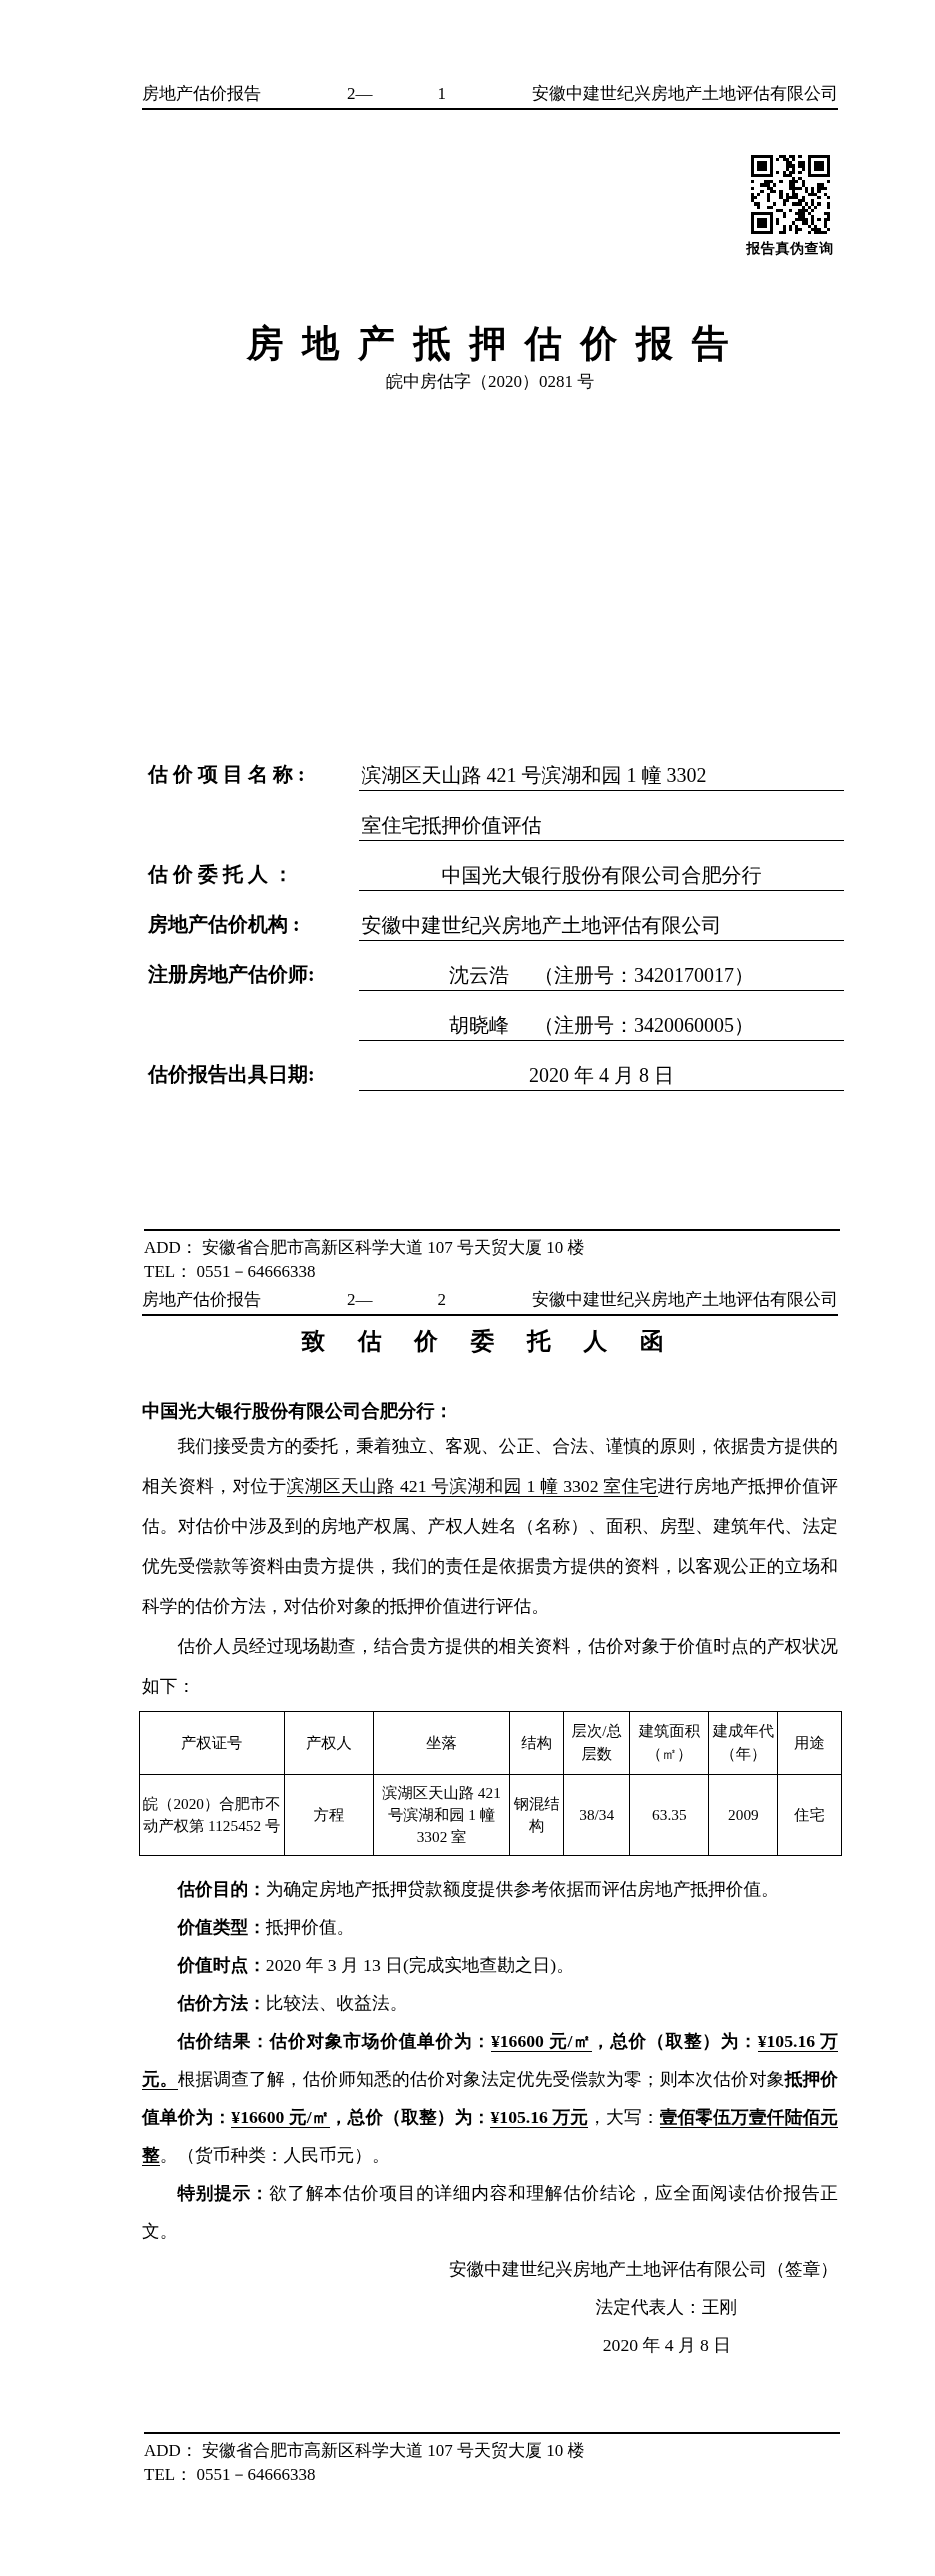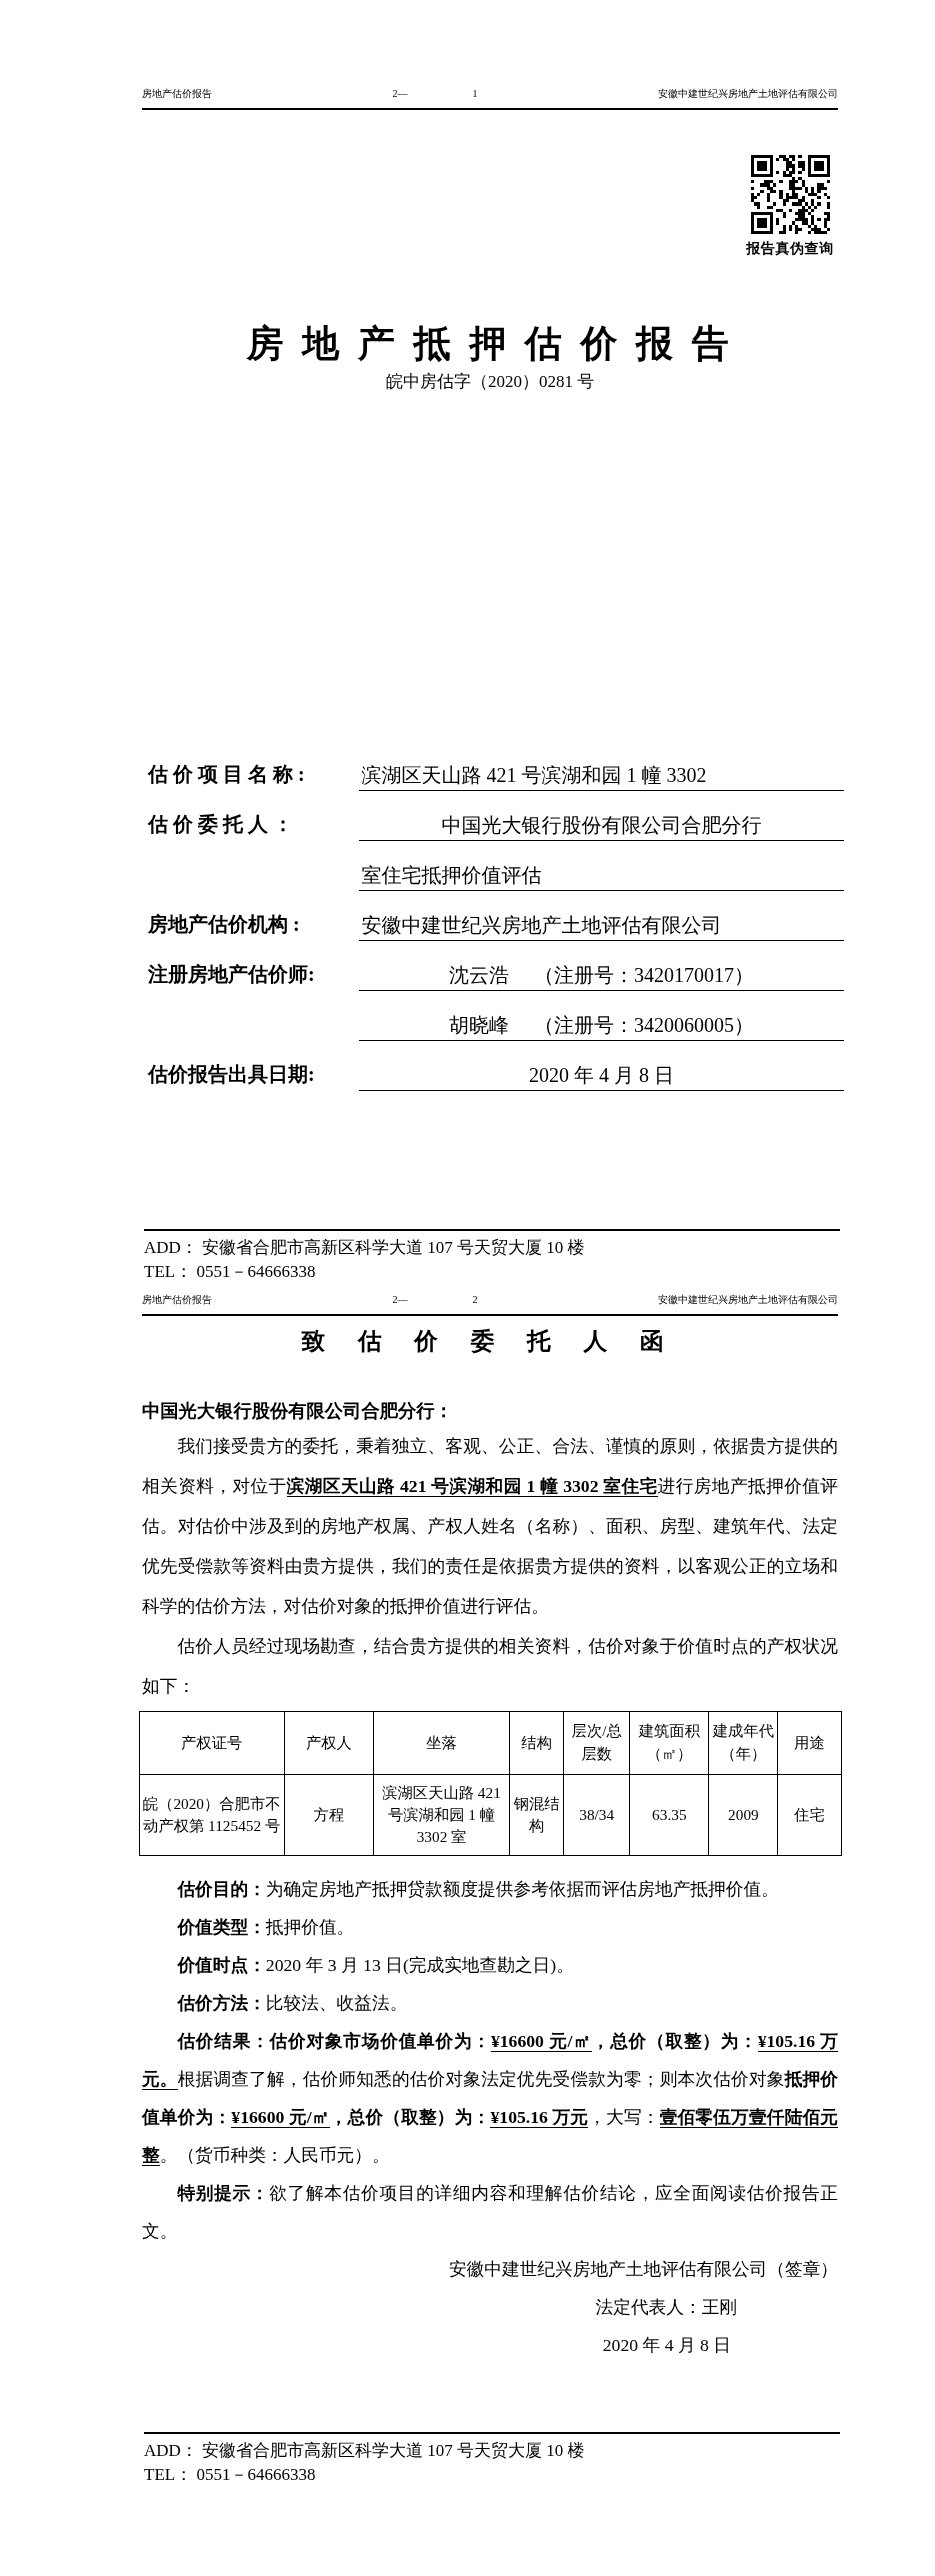--- a/index.html
+++ b/index.html
@@ -5,21 +5,21 @@
   html,body{margin:0;padding:0;background:#ffffff;}
   .canvas{
     position:relative;width:936px;height:2576px;background:#fff;
     font-family:"Liberation Serif","DejaVu Serif",serif;color:#000;
     overflow:hidden;
   }
   
   .pageheader{
     position:absolute;left:142px;width:696px;
     display:flex;justify-content:space-between;align-items:flex-end;
-    font-size:10px;line-height:15.3px;padding-bottom:7px;
+    font-size:17px;line-height:15.3px;padding-bottom:7px;
     border-bottom:2.4px solid #000;
   }
   .ph-center{display:inline-flex;align-items:flex-end;}
   .ph-gap{display:inline-block;width:65px;}
   .pagefooter{
     position:absolute;left:144px;width:696px;
     border-top:2.4px solid #000;padding-top:5px;
     font-size:17px;line-height:23.6px;
   }
   
@@ -43,21 +43,21 @@
     font-size:23.6px;font-weight:bold;letter-spacing:7px;white-space:pre;
   }
   .addressee{position:absolute;left:142px;top:1398px;width:696px;font-size:18.3px;font-weight:bold;}
   .letterbody{
     position:absolute;left:142px;top:1426px;width:696px;
     font-size:17.7px;line-height:40px;text-align:justify;
   }
   .letterbody p{margin:0;text-indent:2em;}
   .b{font-weight:bold;}
   .u{border-bottom:1.2px solid #000;}
-  .hl{font-weight:bold;border-bottom:1.2px solid #000;}
+  .hl{font-weight:normal;border-bottom:1.2px solid #000;}
   
   table.ownership{
     width:703px;margin-left:-3.5px;border-collapse:collapse;
     margin-top:4.7px;margin-bottom:14px;
     font-size:15.3px;line-height:22.4px;text-align:center;
   }
   table.ownership th,table.ownership td{
     border:1.2px solid #000;padding:4.7px 2.4px;font-weight:normal;vertical-align:middle;
   }
   table.ownership th{height:53px;}
@@ -275,26 +275,26 @@
 
   <div class="cover-title">房 地 产 抵 押 估 价 报 告</div>
   <div class="cover-no">皖中房估字（2020）0281 号</div>
 
   <div class="fields">
     <div class="frow">
       <span class="flabel">估 价 项 目 名 称 :</span>
       <span class="fval left">滨湖区天山路 421 号滨湖和园 1 幢 3302</span>
     </div>
     <div class="frow">
+      <span class="flabel"></span>
+      <span class="fval left">室住宅抵押价值评估</span>
+    </div>
+    <div class="frow">
       <span class="flabel">估 价 委 托 人 ：</span>
       <span class="fval">中国光大银行股份有限公司合肥分行</span>
-    </div>
-    <div class="frow">
-      <span class="flabel"></span>
-      <span class="fval left">室住宅抵押价值评估</span>
     </div>
     <div class="frow">
       <span class="flabel">房地产估价机构 :</span>
       <span class="fval left">安徽中建世纪兴房地产土地评估有限公司</span>
     </div>
     <div class="frow">
       <span class="flabel">注册房地产估价师:</span>
       <span class="fval">沈云浩　 （注册号：3420170017）</span>
     </div>
     <div class="frow">

